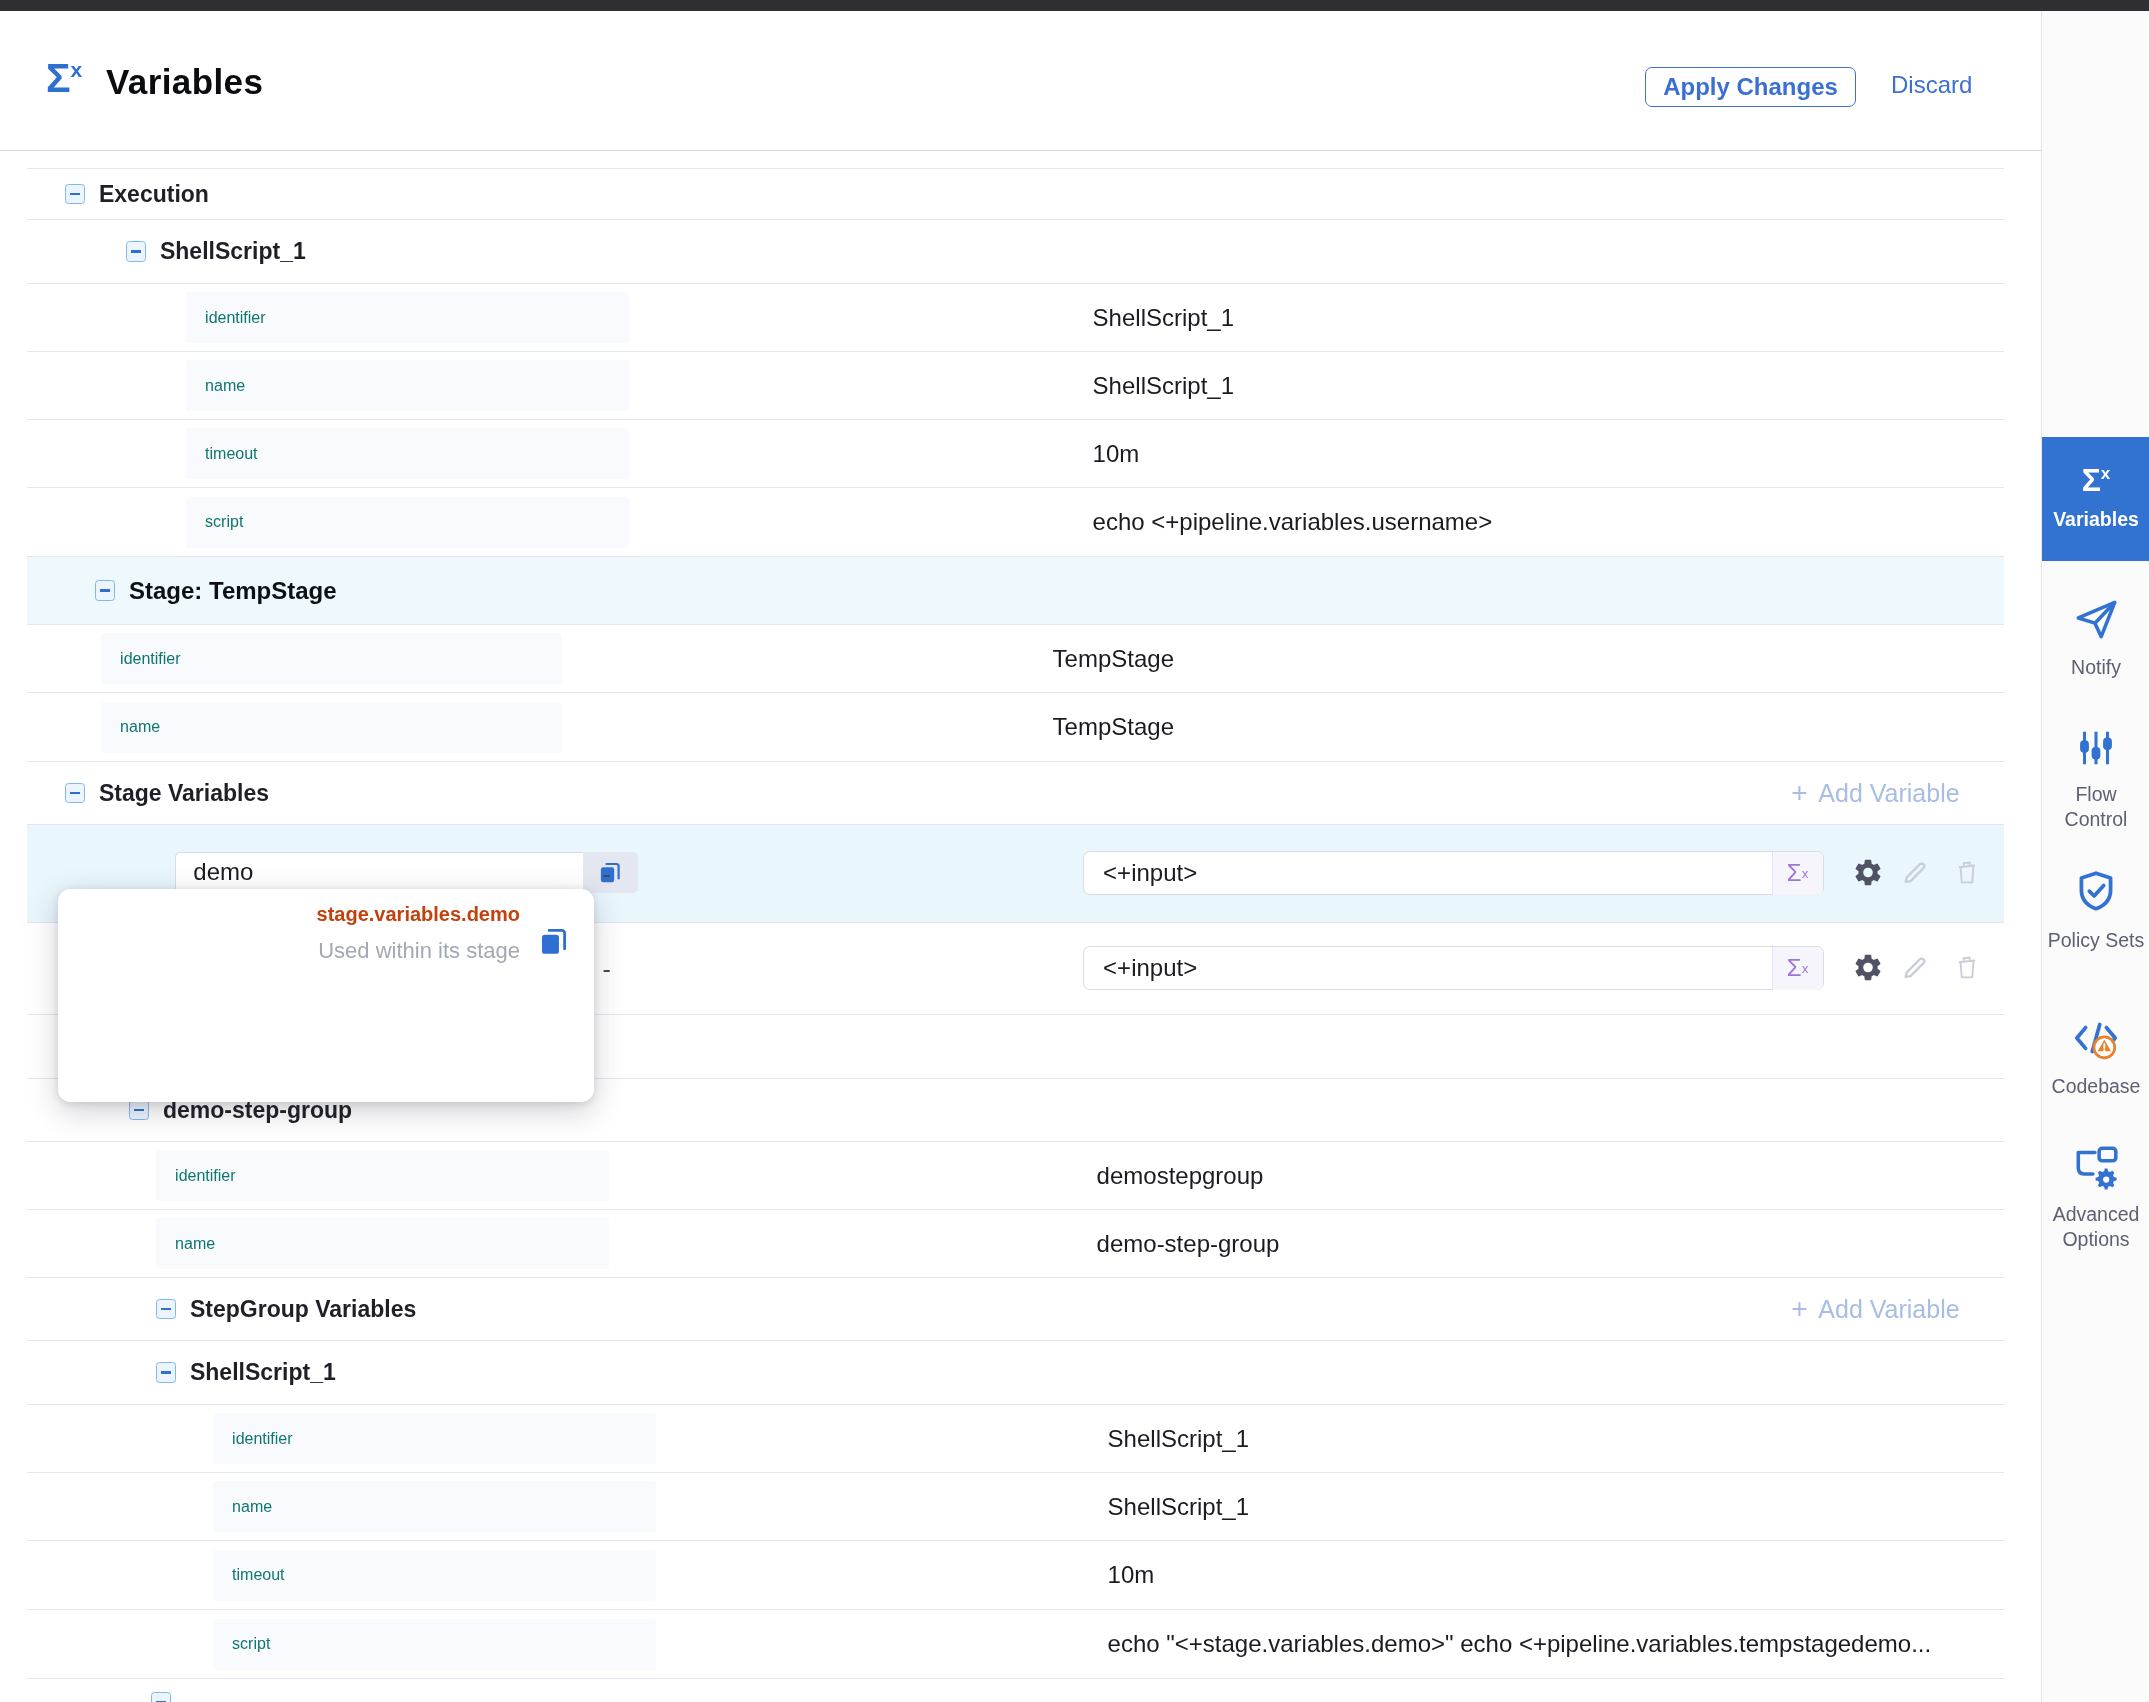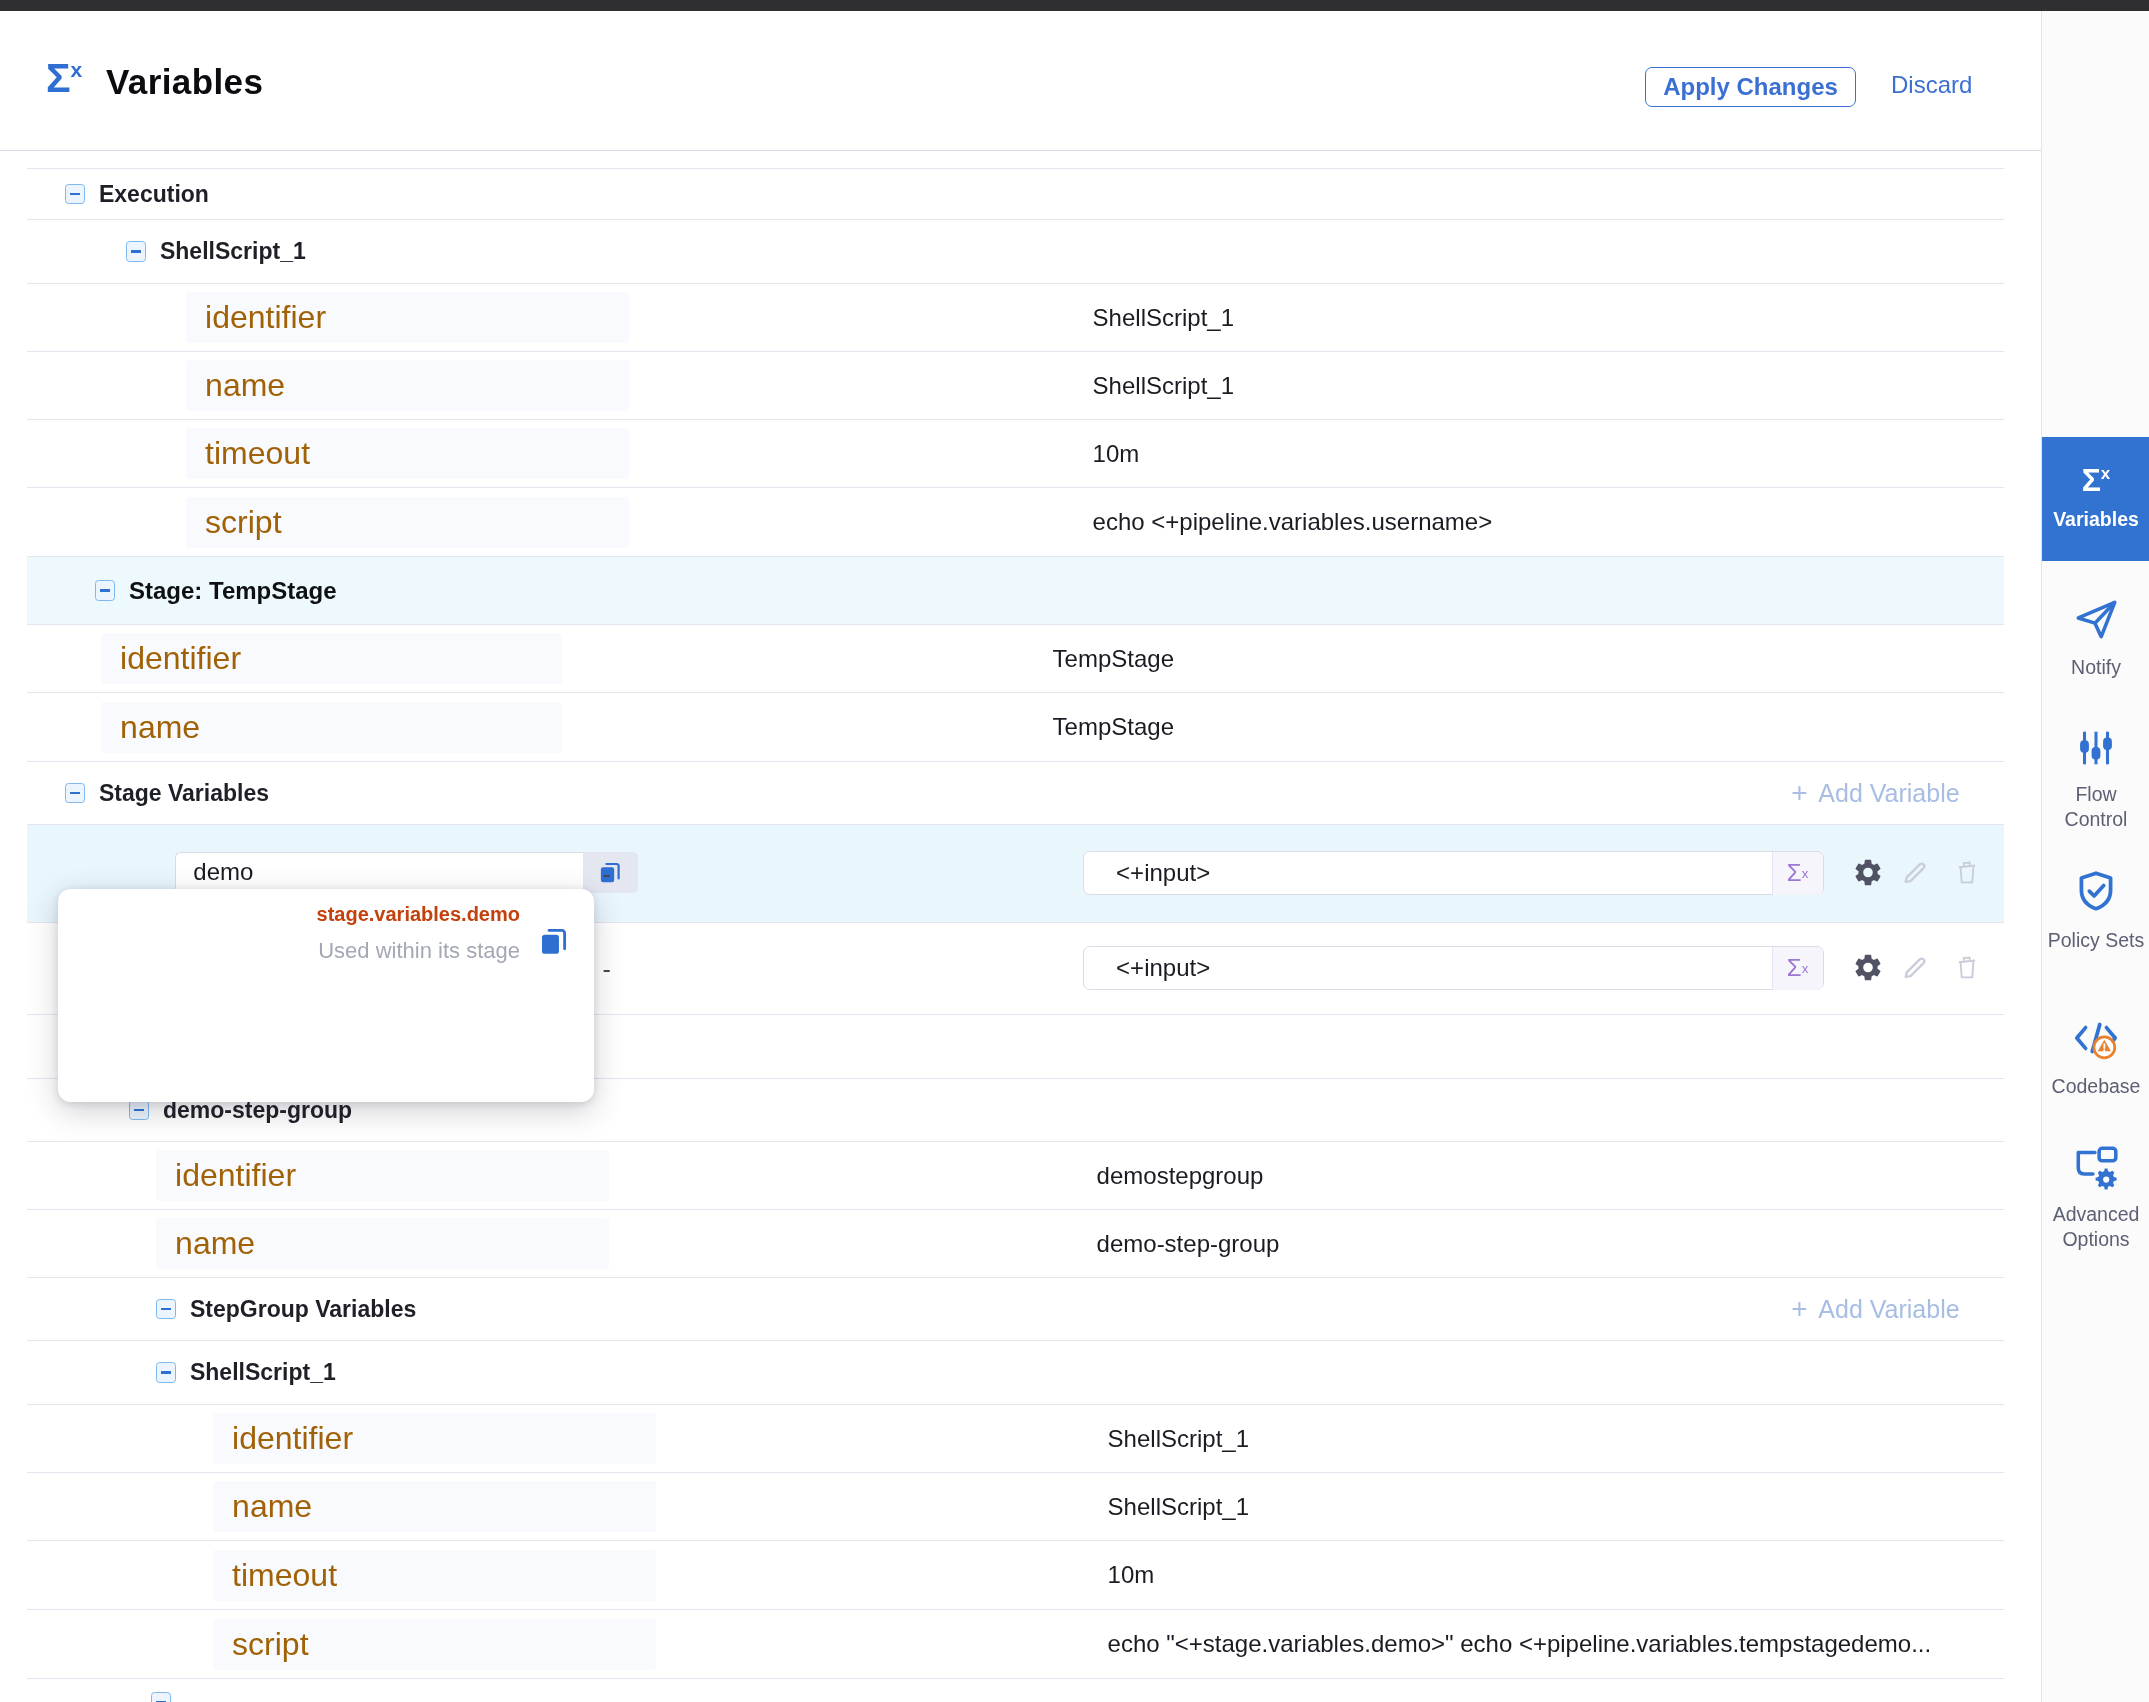--- a/index.html
+++ b/index.html
@@ -29,35 +29,35 @@
   .row { position:relative; border-top:0.9px solid #e4e5ef; display:flex; align-items:center; }
   .row.bg-stage { background:#edf9fd;padding-left:30px; }
   .row.bg-var { background:#e9f6fc; }
   .minus { width:20.4px; height:20.4px; border:1.8px solid #7db9ef; border-radius:3.5px; background:#ecf5fe;
     display:inline-flex; align-items:center; justify-content:center; flex:0 0 auto; cursor:pointer; }
   .minus i { display:block; width:9.8px; height:2.2px; background:#2f6fd1; }
   .seclabel { font-size:23px; font-weight:600; color:#1e1f27; margin-left:14px; }
   .seclabel.big { font-size:24px; font-weight:700; color:#0f1014; }
   .chip { height:51px; width:443px; background:#f8fafd; border-radius:3.5px; display:flex; align-items:center;
     padding:0 19.5px; }
-  .chip .fldlabel { font-size:32px; font-weight:500; color:#a16207; }
+  .chip .fldlabel { font-size:16px; font-weight:500; color:#0f766e; }
   .val { position:absolute; font-size:24px; color:#1b1c23; white-space:nowrap; }
   .addvar { position:absolute; right:44px; top:50%; transform:translateY(-50%); display:flex; align-items:center;
     color:#a7bde4; font-size:25px; cursor:pointer; }
   .addvar .plus { font-size:28px; font-weight:500; margin-right:10.6px; }
 
   
   .name-input-wrap { position:absolute; left:104px; top:26.6px; height:41px; display:flex;padding-left:44px; }
   .name-input { width:408px; height:41px; border:0.9px solid #d9dbe7; border-right:none; border-radius:5.3px 0 0 5.3px;
     background:#fff; font-size:24px; color:#1b1c23; padding:0 17.7px; outline:none; font-family:inherit; }
   .copy-seg { width:55px; height:41px; background:#e4e6f0; border-radius:0 5.3px 5.3px 0; display:flex;
     align-items:center; justify-content:center; color:#2e6fd1; cursor:pointer; }
   .dash { position:absolute; left:576px; top:50%; transform:translateY(-50%); font-size:25px; color:#45464f; }
   .value-field { position:absolute; left:1056px; width:741px; height:44px; border:0.9px solid #d9dbe7;
-    border-radius:7px; background:#fff; display:flex; align-items:center; cursor:pointer;padding-left:13px; }
+    border-radius:7px; background:#fff; display:flex; align-items:center; cursor:pointer; }
   .value-field .vtext { font-size:24px; color:#1b1c23; padding-left:19.5px; flex:1; }
   .value-field .sigseg { width:51px; height:43px; border-left:0.9px solid #e7e3f2; background:#f7f5fc;
     border-radius:0 6.2px 6.2px 0; display:flex; align-items:center; justify-content:center;
     color:#9b78d3; font-size:24px; }
   .value-field .sigseg sup { font-size:13.3px; }
   .rowicon { position:absolute; top:50%; transform:translateY(-50%); cursor:pointer; }
   .icon-gear  { left:1825px; color:#515364; }
   .icon-pencil{ left:1873px; color:#c9ccd9; }
   .icon-trash { left:1926px; color:#c9ccd9; }
 

